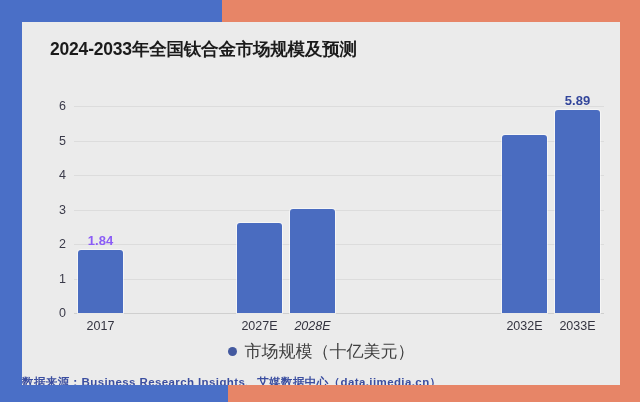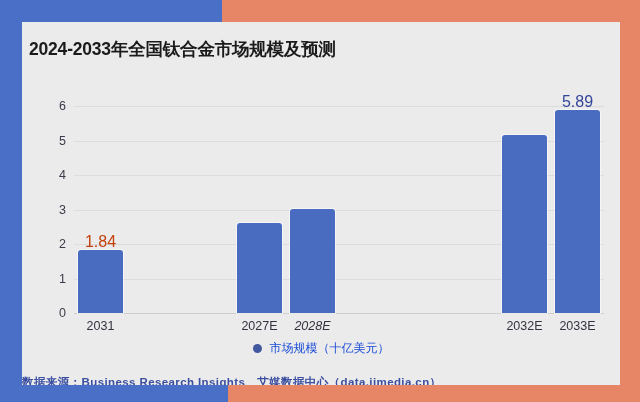--- a/index.html
+++ b/index.html
@@ -33,21 +33,21 @@
     left: 22px;
     top: 22px;
     width: 598px;
     height: 363px;
     background: #ebebeb;
     overflow: hidden;
   }
 
   #chart-title {
     position: absolute;
-    left: 7px;
+    left: 28px;
     top: 15px;
     font-size: 17.5px;
     font-weight: bold;
     color: #1b1b1b;
     letter-spacing: -0.2px;
     white-space: nowrap;
   }
 
   
   #plot {
@@ -95,22 +95,22 @@
     bottom: 0;
     background: #4a6cc0;
     border-radius: 3px 3px 0 0;
     box-shadow: 0 0 0 1px rgba(255,255,255,0.55);
   }
   .bar-label {
     position: absolute;
     left: 0;
     right: 0;
     text-align: center;
-    font-size: 16px;
-    font-weight: normal;
+    font-size: 13px;
+    font-weight: bold;
     color: #33469b;
     white-space: nowrap;
   }
   .xtick {
     position: absolute;
     left: 0;
     right: 0;
     text-align: center;
     top: 231px;
     font-size: 12.5px;
@@ -130,22 +130,22 @@
     gap: 8px;
   }
   .legend-swatch {
     width: 9px;
     height: 9px;
     border-radius: 50%;
     background: #43599f;
     display: inline-block;
   }
   .legend-text {
-    font-size: 12px;
-    color: #1d4ed8;
+    font-size: 17px;
+    color: #404040;
     white-space: nowrap;
   }
 
   #source {
     position: absolute;
     left: 0;
     right: 0;
     top: 353px;
     text-align: left;
     font-size: 11.5px;
@@ -186,22 +186,22 @@
           <div class="ytick" style="top: 190.5px;">1</div>
           <div class="ytick" style="top: 156px;">2</div>
           <div class="ytick" style="top: 121.5px;">3</div>
           <div class="ytick" style="top: 87px;">4</div>
           <div class="ytick" style="top: 52.5px;">5</div>
           <div class="ytick" style="top: 18px;">6</div>
         </div>
       <div id="bars">
           <div class="bar-slot" style="left: 0%; width: 10%;">
             <div class="bar" title="2024: 1.84" style="top: 161.52px; height: 63.48px; bottom: auto; background: rgb(74, 108, 192);"></div>
-            <div class="bar-label" style="top: 144.52px; color: #c2410c;">1.84</div>
-            <div class="xtick">2031</div>
+            <div class="bar-label" style="top: 144.52px; color: #8b5cf6;">1.84</div>
+            <div class="xtick">2017</div>
           </div>
           <div class="bar-slot" style="left: 30%; width: 10%;">
             <div class="bar" title="2027E: 2.62" style="top: 134.61px; height: 90.39px; bottom: auto; background: rgb(74, 108, 192);"></div>
             <div class="xtick">2027E</div>
           </div>
           <div class="bar-slot" style="left: 40%; width: 10%; font-style: italic;">
             <div class="bar" title="2028E: 3.02" style="top: 120.81px; height: 104.19px; bottom: auto; background: rgb(74, 108, 192);"></div>
             <div class="xtick">2028E</div>
           </div>
           <div class="bar-slot" style="left: 80%; width: 10%; text-decoration: underline;">

